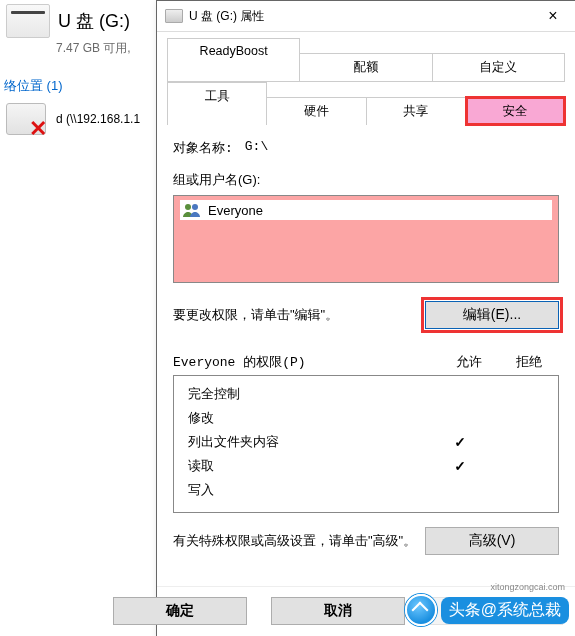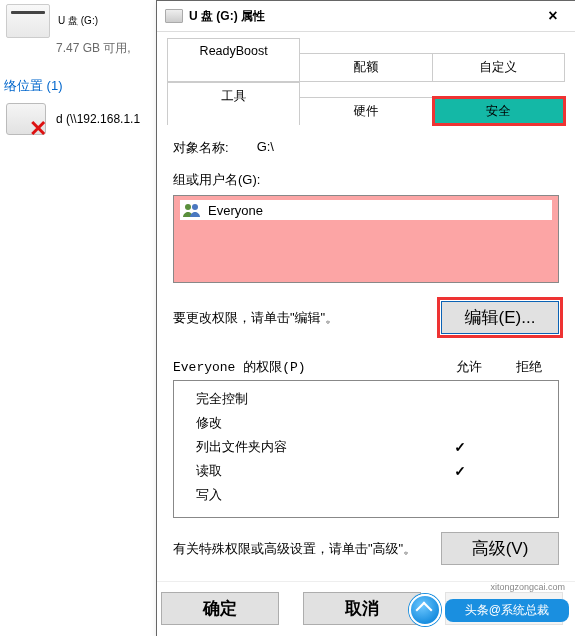--- a/index.html
+++ b/index.html
@@ -32,21 +32,21 @@
     background: linear-gradient(#f8f8f8,#e8e8e8);
     border: 1px solid #ccc;
     border-radius: 2px;
     position: relative;
   }
   .drive-icon::after{
     content:"";
     position:absolute; left:4px; right:4px; top:6px; height:3px;
     background:#444; border-radius:1px;
   }
-  .exp-label { font-size: 10px; }
+  .exp-label { font-size: 18px; }
   .exp-sub { color:#6a6a6a; font-size:12px; margin-left:56px; margin-top:2px;}
   .net-head { color:#0066cc; font-size:13px; margin:20px 0 8px 4px;}
   .net-row {
     display:flex; align-items:center; gap:10px; padding-left:6px;
   }
   .net-ico {
     width:38px; height:30px;
     background:linear-gradient(#f5f5f5,#e2e2e2);
     border:1px solid #bbb; border-radius:3px;
     position:relative;
@@ -64,21 +64,20 @@
     background:#fff;
     border:1px solid #666;
     box-shadow: 2px 2px 8px rgba(0,0,0,.15);
     display:flex; flex-direction:column;
   }
   .titlebar {
     height:30px;
     display:flex; align-items:center;
     border-bottom:1px solid #ddd;
     padding:0 0 0 8px;
-    font-weight:bold;
   }
   .tb-ico {
     width:16px; height:12px;
     background:linear-gradient(#eee,#ccc);
     border:1px solid #aaa; border-radius:1px;
     margin-right:6px;
   }
   .tb-title { flex:1; font-size:12px; }
   .tb-close {
     width:44px; height:30px; text-align:center; line-height:30px;
@@ -96,37 +95,37 @@
     text-align:center;
     padding:5px 2px;
     font-size:12.5px;
     background:#fff;
     border:1px solid #ccc;
     border-bottom:none;
     cursor:default;
   }
   .tab + .tab { border-left:none;margin-top:15px; }
   .tab.active {
-    background:#14b8a6;
+    background:#f9a8d4;
     font-weight:normal;
     position:relative;
     z-index:2;
   }
   .hl-red {
     outline:3px solid #e33;
     outline-offset:-2px;
   }
   
   .body {
     flex:1;
     padding:14px 16px 8px 16px;
     display:flex; flex-direction:column;
     font-size:13px;
   }
-  .field-row { display:flex; gap:28px; margin-bottom:14px;}
+  .field-row { display:flex; gap:12px; margin-bottom:14px;font-family:Liberation Mono, monospace;}
   .subhead { margin-bottom:6px; }
   .listbox {
     border:1px solid #888;
     height:78px;
     background:#fca5a5;
     padding:4px 6px;
   }
   .user-entry {
     display:flex; align-items:center; gap:6px;
     background:#fff;
@@ -135,24 +134,24 @@
   .user-ico {
     width:20px; height:16px; position:relative;
   }
   .user-ico svg{width:20px;height:16px;}
   .edit-row {
     display:flex; align-items:center; margin:18px 0 10px 0;
   }
   .edit-row .txt{ flex:1; }
   .btn {
     min-width:84px;
-    padding:4px 16px;
+    padding:4px 24px;
     background:#e1e1e1;
     border:1px solid #adadad;
-    font-size:17px;
+    font-size:14px;
     text-align:center;
     cursor:default;
   }
   .hl-red-btn {
     outline:3px solid #e33;
     outline-offset:1px;
     border:1px solid #0a62b5;
     background:#e1e1e1;
   }
   .perm-head{
@@ -160,21 +159,21 @@
   }
   .perm-head .pname{flex:1;font-family:Liberation Mono, monospace;}
   .perm-head .col{width:60px; text-align:center;}
   .perm-box{
     border:1px solid #888; padding:6px 8px 10px 8px;
   }
   .perm-row{
     display:flex; align-items:center;
     padding:3px 0;
   }
-  .perm-row .pname{flex:1; padding-left:6px;margin-left:8px;}
+  .perm-row .pname{flex:1; padding-left:6px;}
   .perm-row .col{width:60px; text-align:center; font-size:14px;}
   .check::before{content:"✓"; font-weight:bold;}
   .advanced-row{
     display:flex; align-items:center; margin-top:14px;
   }
   .advanced-row .txt{flex:1;}
   .dlg-buttons{
     display:flex; justify-content:flex-end; gap:24px;
     padding:10px 12px 12px 0;
     border-top:1px solid #eee;
@@ -194,21 +193,21 @@
     border:2px solid #fff; box-shadow:0 0 0 1px #1a8fe0;
     position:relative;
   }
   .wm-badge::after{
     content:""; position:absolute; left:7px; top:8px;
     width:10px;height:10px;border:2px solid #fff;border-bottom:none;border-right:none;
     transform:rotate(45deg);
   }
   .wm-txt{
     background:#1a8fe0;color:#fff;
-    font-size:12px; padding:3px 20px;border-radius:8px;
+    font-size:16px; padding:3px 8px;border-radius:8px;
     white-space:nowrap;
   }
   .wm-sub{font-size:9px;color:#888;position:absolute;right:10px;bottom:44px;}
 </style>
 </head>
 <body>
 
 <div class="explorer">
   <div class="exp-row">
     <div class="drive-icon"></div>
@@ -235,20 +234,21 @@
 
   <div class="tabs-outer">
     <div class="tabrow">
       <div class="tab">ReadyBoost</div>
       <div class="tab">配额</div>
       <div class="tab">自定义</div>
     </div>
     <div class="tabrow second">
       <div class="tab">工具</div>
       <div class="tab">硬件</div>
+      <div class="tab">共享</div>
       <div class="tab active hl-red">安全</div>
     </div>
   </div>
 
   <div class="body">
 
     <div class="field-row">
       <span>对象名称:</span>
       <span>G:\</span>
     </div>

